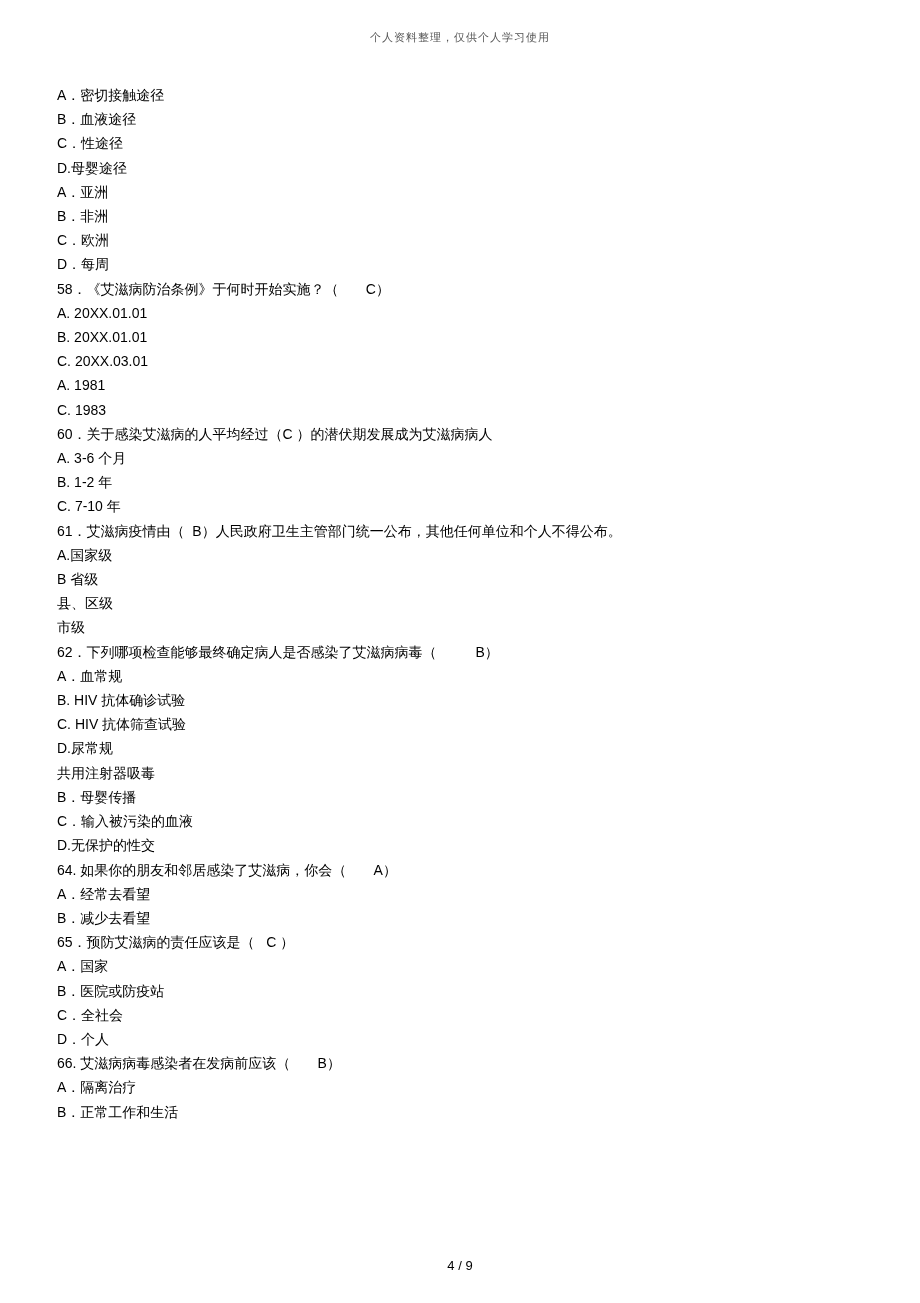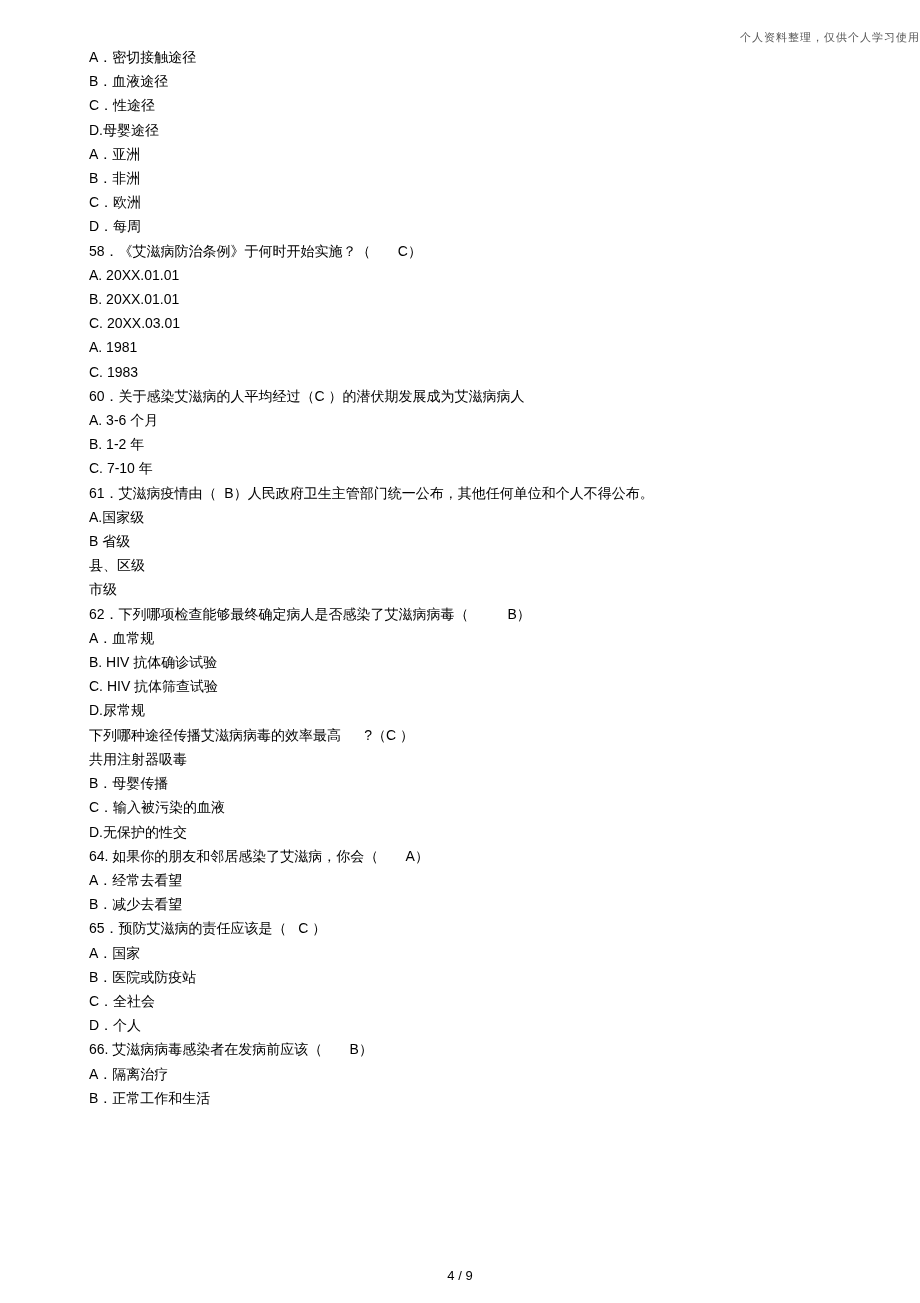--- a/index.html
+++ b/index.html
@@ -12,37 +12,38 @@
     width: 920px;
     height: 1303px;
     position: relative;
   }
   .page {
     padding: 30px 0 0 0;
     width: 920px;
     box-sizing: border-box;
   }
   .header {
-    text-align: right;
+    text-align: center;
     font-size: 11px;
     color: #555555;
     letter-spacing: 1px;
+    margin-bottom: 38px;
   }
   .content {
-    padding-left: 89px;
+    padding-left: 57px;
     padding-right: 60px;
   }
   .line {
     line-height: 24.2px;
     white-space: pre;
     font-size: 14px;
   }
   .footer {
     position: absolute;
-    bottom: 20px;
+    bottom: 30px;
     width: 100%;
     text-align: center;
     font-size: 13px;
     font-family: Arial, sans-serif;
     color: #000000;
   }
 </style>
 </head>
 <body>
 
@@ -70,21 +71,20 @@
       <div class="line">61．艾滋病疫情由（  B）人民政府卫生主管部门统一公布，其他任何单位和个人不得公布。</div>
       <div class="line">A.国家级</div>
       <div class="line">B 省级</div>
       <div class="line">县、区级</div>
       <div class="line">市级</div>
       <div class="line">62．下列哪项检查能够最终确定病人是否感染了艾滋病病毒（          B）</div>
       <div class="line">A．血常规</div>
       <div class="line">B. HIV 抗体确诊试验</div>
       <div class="line">C. HIV 抗体筛查试验</div>
       <div class="line">D.尿常规</div>
-      <div class="line">下列哪种途径传播艾滋病病毒的效率最高      ?（C ）</div>
       <div class="line">共用注射器吸毒</div>
       <div class="line">B．母婴传播</div>
       <div class="line">C．输入被污染的血液</div>
       <div class="line">D.无保护的性交</div>
       <div class="line">64. 如果你的朋友和邻居感染了艾滋病，你会（       A）</div>
       <div class="line">A．经常去看望</div>
       <div class="line">B．减少去看望</div>
       <div class="line">65．预防艾滋病的责任应该是（   C ）</div>
       <div class="line">A．国家</div>
       <div class="line">B．医院或防疫站</div>

